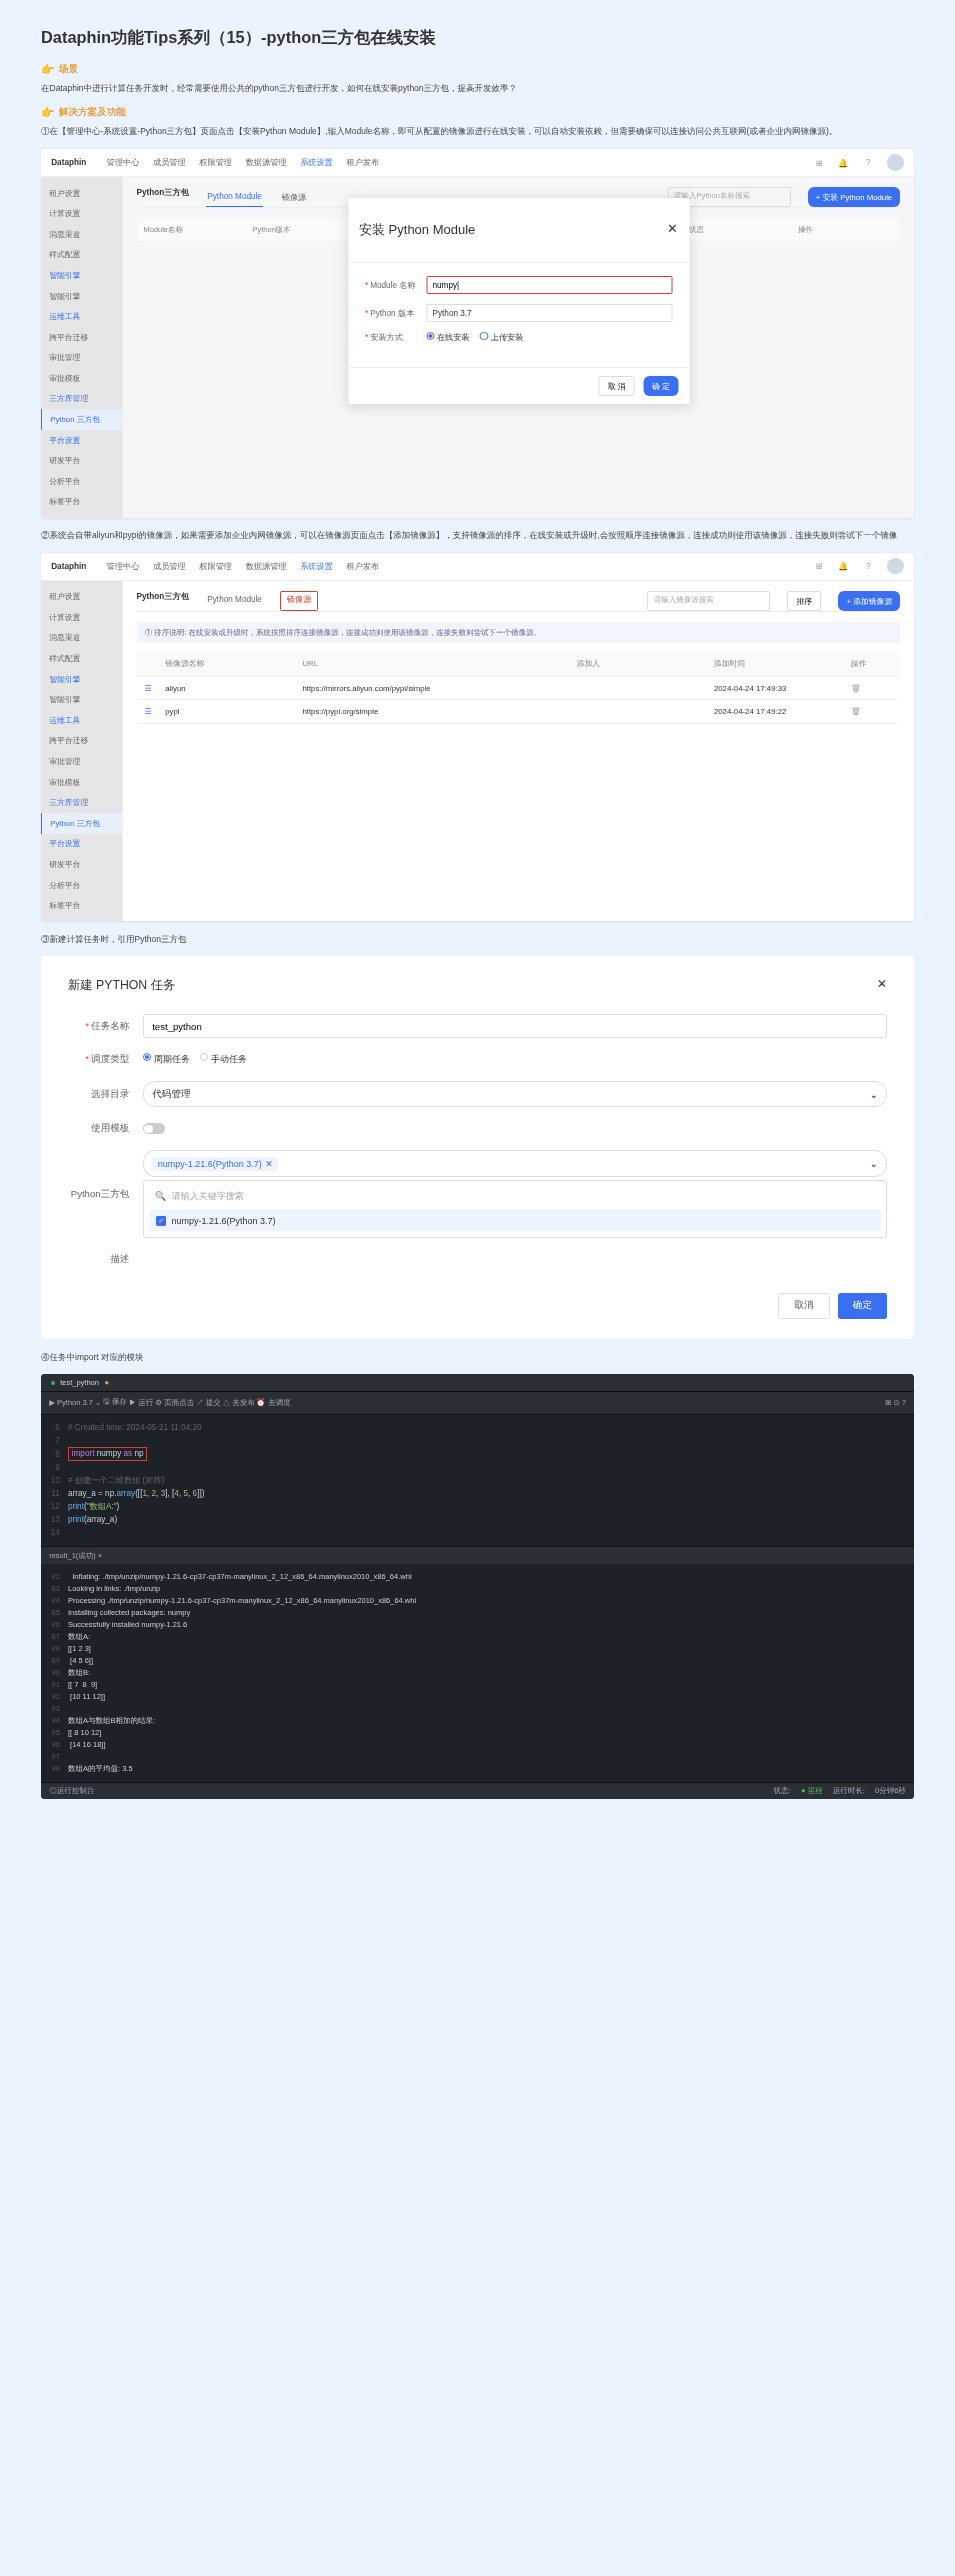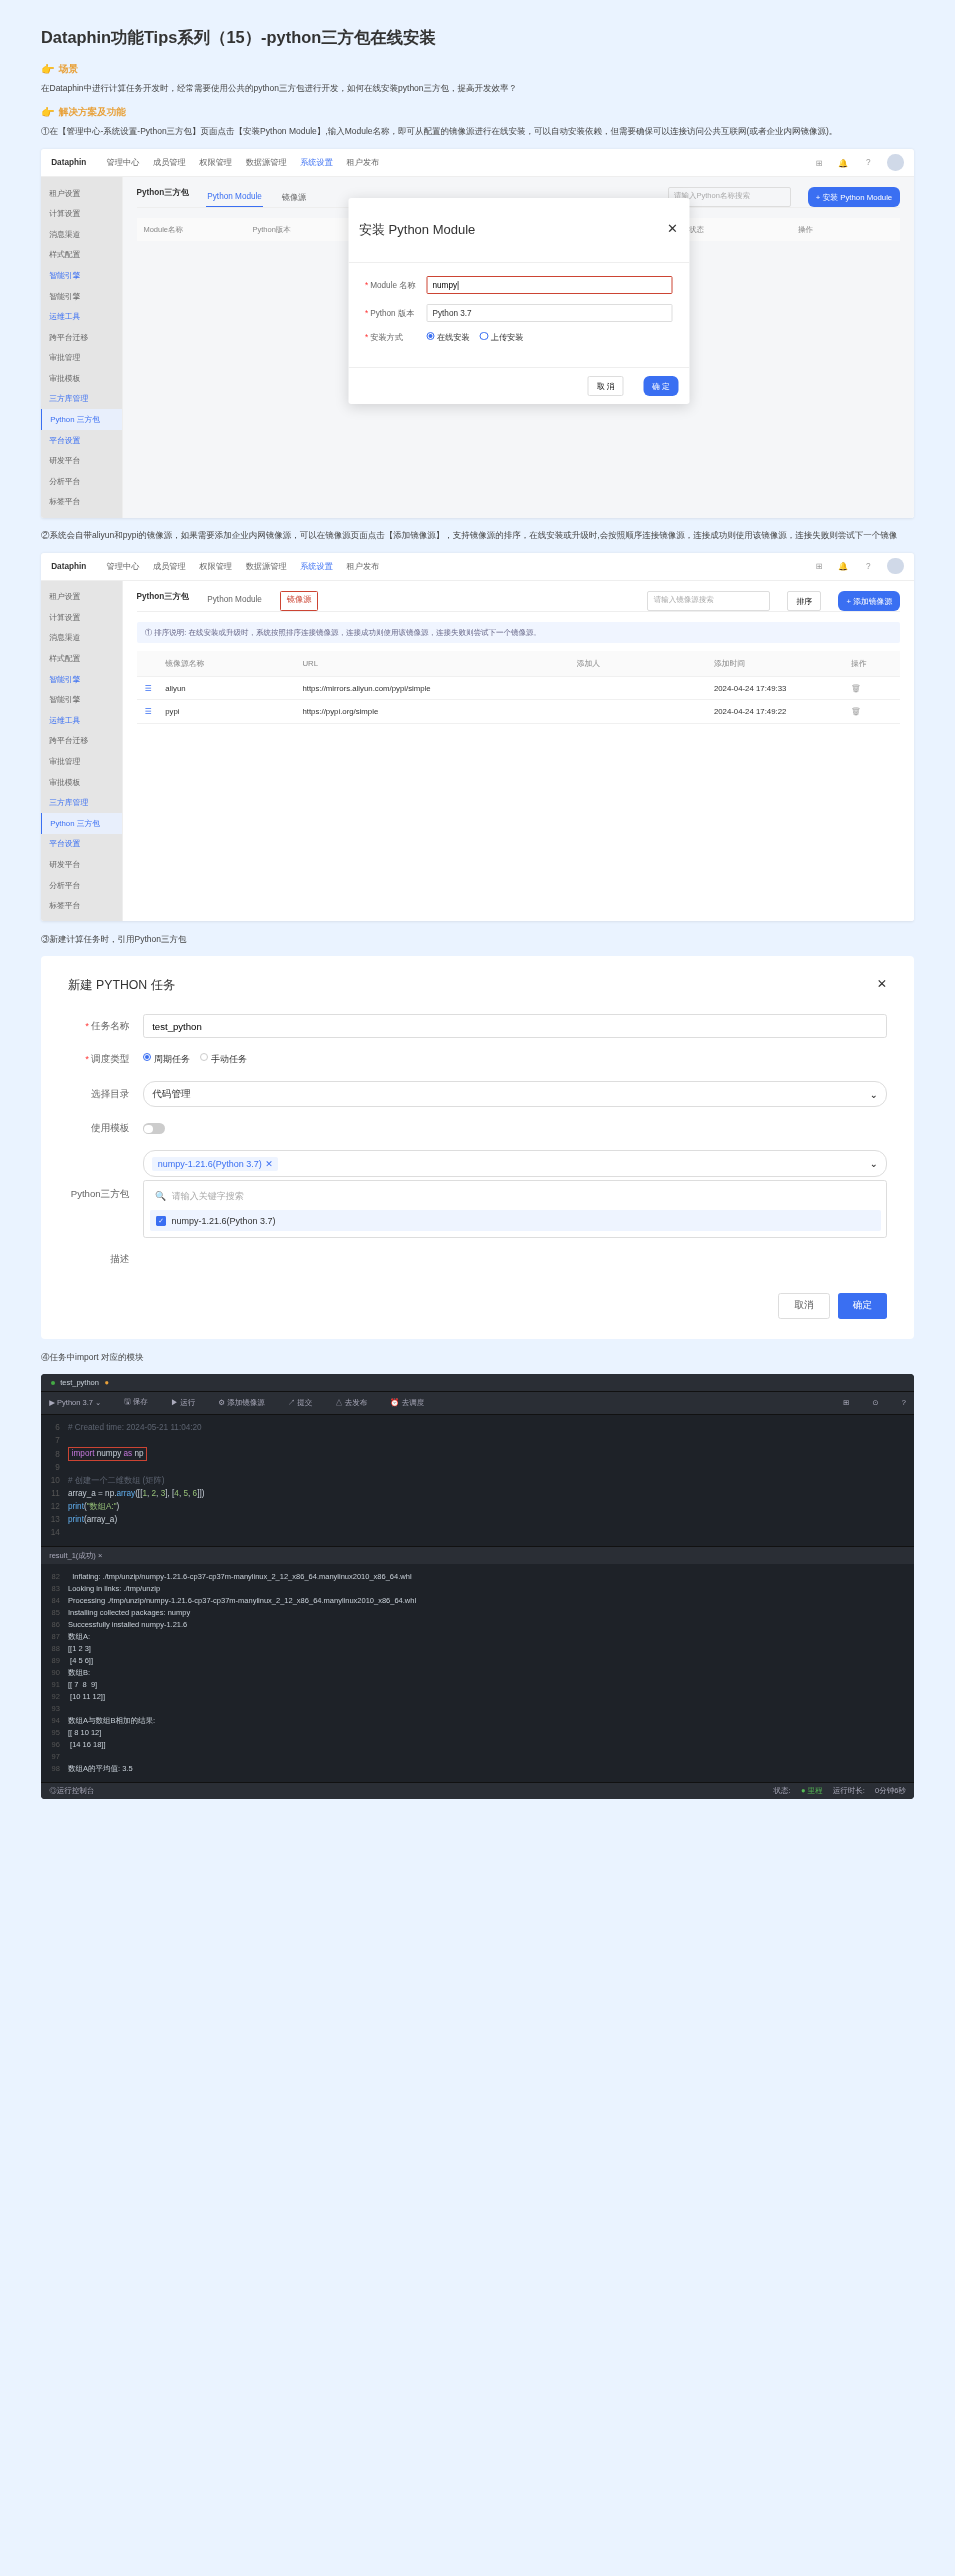--- a/index.html
+++ b/index.html
@@ -35,21 +35,21 @@
 .modal-title{padding:23px 11px;font-size:13px;border-bottom:0.7px solid #eee;display:flex;justify-content:space-between}
 .modal-body{padding:13.6px 17px}
 .form-row{display:flex;align-items:center;margin-bottom:10.2px;font-size:8.2px}
 .form-label{width:61px;color:#666}
 .req{color:#f33;margin-right:2px}
 .form-input{flex:1;border:0.7px solid #c43;padding:3.4px 5.5px;border-radius:1.4px;font-size:8.2px}
 .form-input.normal{border-color:#ddd}
 .radio{display:inline-flex;align-items:flex-start;gap:2.7px;margin-right:10.2px}
 .radio-dot{width:8.2px;height:8.2px;border:0.7px solid #3a6ff2;border-radius:50%;display:inline-flex;align-items:center;justify-content:center}
 .radio-dot.checked::after{content:"";width:4.1px;height:4.1px;background:#3a6ff2;border-radius:50%}
-.modal-footer{display:flex;justify-content:flex-end;gap:20px;padding:8.2px 11px;border-top:0.7px solid #eee}
+.modal-footer{display:flex;justify-content:flex-end;gap:9px;padding:8.2px 11px;border-top:0.7px solid #eee}
 .info-banner{background:#f0f5ff;padding:5.5px 8.2px;font-size:7.5px;color:#668;border-radius:2px;margin-bottom:8.2px}
 .table{width:100%;font-size:7.8px}
 .tr{display:flex;padding:6.8px 8.2px;border-bottom:0.7px solid #f0f0f0;align-items:center}
 .tr.head{background:#fafafa;color:#888;font-weight:500}
 .td{flex:1}
 .td-icon{width:20.5px;color:#3a6ff2}
 .big-form{background:#fff;border-radius:4.1px;padding:20.5px 27px;margin:10.2px 0}
 .big-form-title{font-size:12.3px;font-weight:500;margin-bottom:20.5px;display:flex;justify-content:space-between}
 .big-row{display:flex;align-items:center;margin-bottom:15px}
 .big-label{width:75px;text-align:right;padding-right:13.6px;color:#666;font-size:9.6px}
@@ -58,21 +58,21 @@
 .tag{background:#eef4ff;color:#3a6ff2;padding:2px 5.5px;border-radius:2px;font-size:9px;display:inline-flex;align-items:center;gap:3.4px}
 .dropdown{border:0.7px solid #ddd;border-radius:2.7px;margin-top:2.7px;padding:5.5px}
 .drop-search{display:flex;align-items:center;gap:5.5px;padding:3.4px 5.5px;color:#aaa;font-size:9px}
 .drop-item{background:#eef4ff;padding:5.5px 6.8px;border-radius:2px;display:flex;align-items:center;gap:5.5px;margin-top:4.1px}
 .checkbox-checked{width:9.6px;height:9.6px;background:#3a6ff2;border-radius:1.4px;display:inline-flex;align-items:center;justify-content:center;color:#fff;font-size:6.8px}
 .toggle{width:22px;height:11px;background:#ccc;border-radius:5.5px;position:relative}
 .toggle::after{content:"";width:8.2px;height:8.2px;background:#fff;border-radius:50%;position:absolute;top:1.4px;left:1.4px}
 .code-editor{background:#1e2228;border-radius:4.1px;color:#c8d0d8;font-family:Consolas,monospace;font-size:8.2px;margin:10.2px 0;overflow:hidden}
 .editor-tab{background:#2a2e35;padding:4.1px 9.6px;font-size:7.5px;display:flex;align-items:center;gap:5.5px;border-bottom:0.7px solid #111}
 .tab-dot{width:4.1px;height:4.1px;background:#4a4;border-radius:50%}
-.editor-toolbar{background:#2a2e35;padding:4.1px 8.2px;display:flex;align-items:center;gap:23px;font-size:7.5px;color:#aab;border-bottom:0.7px solid #111}
+.editor-toolbar{background:#2a2e35;padding:4.1px 8.2px;display:flex;align-items:center;gap:2px;font-size:7.5px;color:#aab;border-bottom:0.7px solid #111}
 .code-body{padding:6.8px 0;background:#1e2228}
 .line{display:flex;line-height:1.6}
 .lineno{width:27px;text-align:right;padding-right:8.2px;color:#555;user-select:none}
 .code{flex:1;white-space:pre}
 .kw{color:#c678dd}
 .str{color:#98c379}
 .fn{color:#61afef}
 .cm{color:#5c6370}
 .boxed-code{border:0.7px solid #c43;padding:1.4px 2.7px;display:inline}
 .result-tab{background:#2a2e35;padding:3.4px 8.2px;font-size:7.5px;border-top:0.7px solid #111;color:#aab}
@@ -334,21 +334,21 @@
 <div class="code-editor">
   <div class="editor-tab">
     <span class="tab-dot"></span>
     <span>test_python</span>
     <span style="color:#e8a13a">●</span>
   </div>
   <div class="editor-toolbar">
     <span>▶ <span>Python 3.7</span> ⌄</span>
     <span>🖫 <span>保存</span></span>
     <span>▶ <span>运行</span></span>
-    <span>⚙ <span>添加镜像源</span></span>
+    <span>⚙ <span>页面点击</span></span>
     <span>↗ <span>提交</span></span>
     <span>△ <span>去发布</span></span>
     <span>⏰ <span>去调度</span></span>
     <span style="flex:1"></span>
     <span>⊞</span>
     <span>⊙</span>
     <span>?</span>
   </div>
   <div class="code-body">
     <div class="line">

